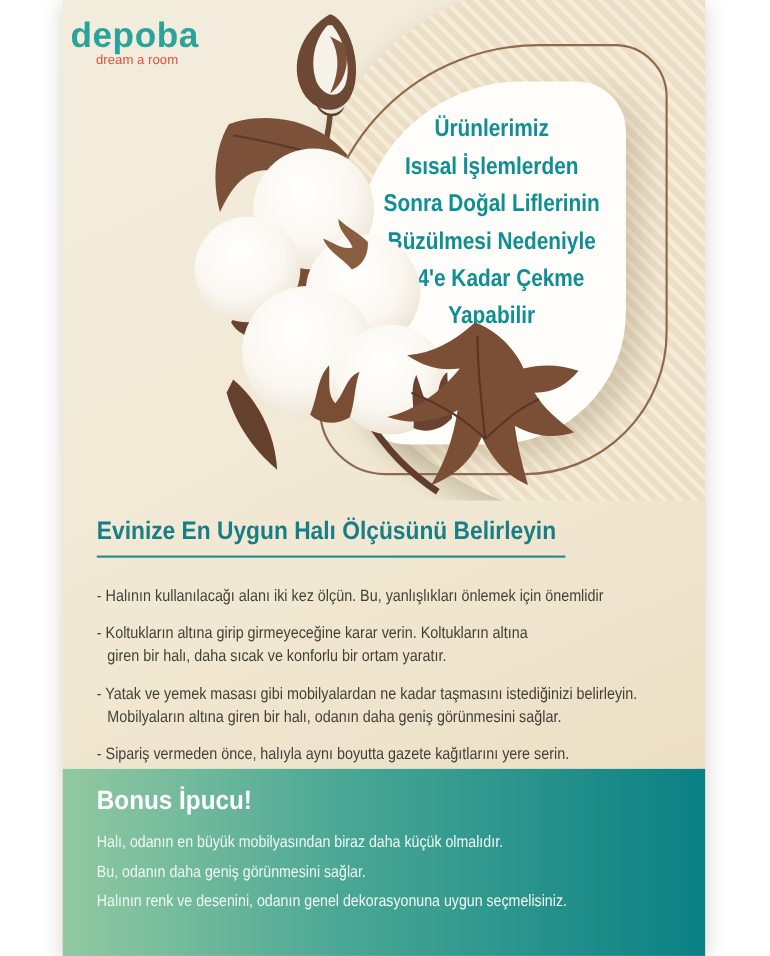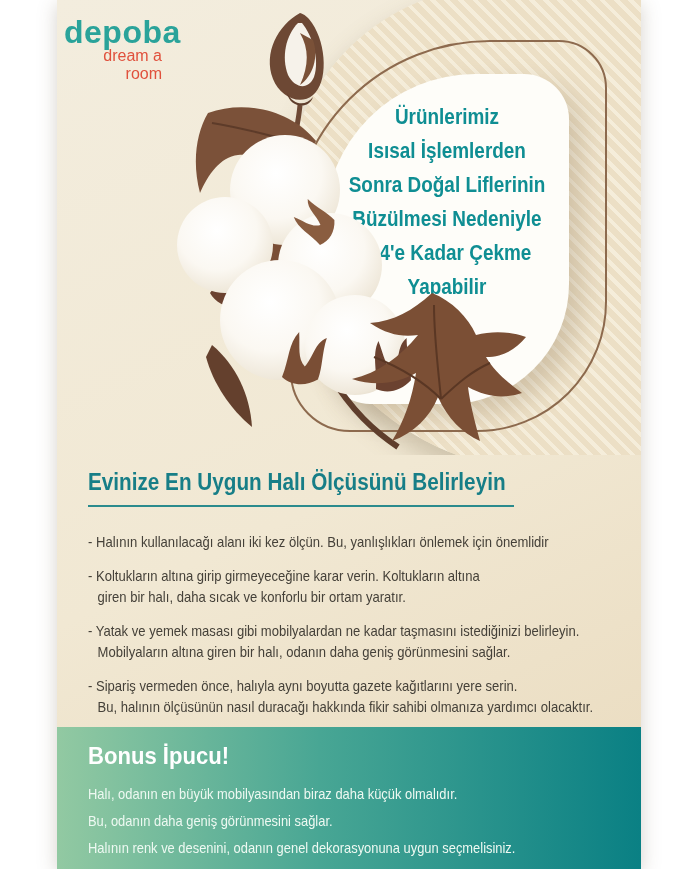--- a/index.html
+++ b/index.html
@@ -30,36 +30,36 @@
   .bubble-text { margin-top:26px; text-align:center; font-weight:bold;
                  font-size:22px; line-height:34px; color:#0f8e93;
                  white-space:pre-line; transform:scaleX(.86);
                  transform-origin:50% 0; }
 
   .cotton { position:absolute; left:93px; top:5px; width:385px; height:445px; }
 
   
   .logo { position:absolute; left:7px; top:14px; width:100px; }
   .brand { font-size:32px; font-weight:bold; color:#2aa39a; letter-spacing:.5px; }
-  .tagline { font-size:16px; color:#e0503c; text-align:right;
+  .tagline { font-size:12px; color:#e0503c; text-align:right;
              margin-top:-4px; padding-right:2px; }
 
   
   .measure { padding:14px 28px 0 31px; }
   .measure h2 { font-size:23px; font-weight:bold; color:#177e87;
                 white-space:nowrap; transform:scaleX(.90);
                 transform-origin:0 0; }
   .rule { width:426px; height:2px; background:#2b8b8d; margin:9px 0 24px 0; }
   .tip { width:600px; font-size:15px; line-height:21px; color:#454139;
          margin:0 0 13px 0; white-space:pre-line;
          padding-left:11px; text-indent:-11px;
          transform:scaleX(.87); transform-origin:0 0; }
 
   
-  .bonus { position:absolute; left:0; bottom:0; width:100%; height:142px;
+  .bonus { position:absolute; left:0; bottom:0; width:100%; height:170px;
            background:linear-gradient(90deg,#92c9a2 0%,#48a694 45%,#0a8084 100%);
            color:#ffffff; padding:15px 0 16px 31px; }
   .bonus h3 { font-size:24px; font-weight:bold; margin-bottom:10px;
               transform:scaleX(.92); transform-origin:0 0; white-space:nowrap; }
   .bonus p { font-size:15px; line-height:27px; color:#eef9f2;
              white-space:nowrap; transform:scaleX(.86); transform-origin:0 0; }
 </style>
 </head>
 <body>
 

